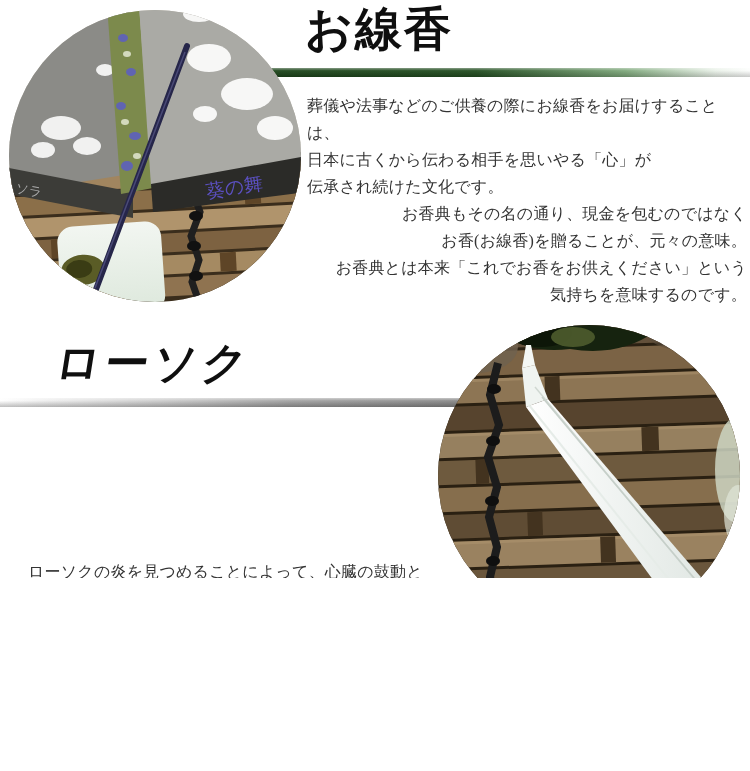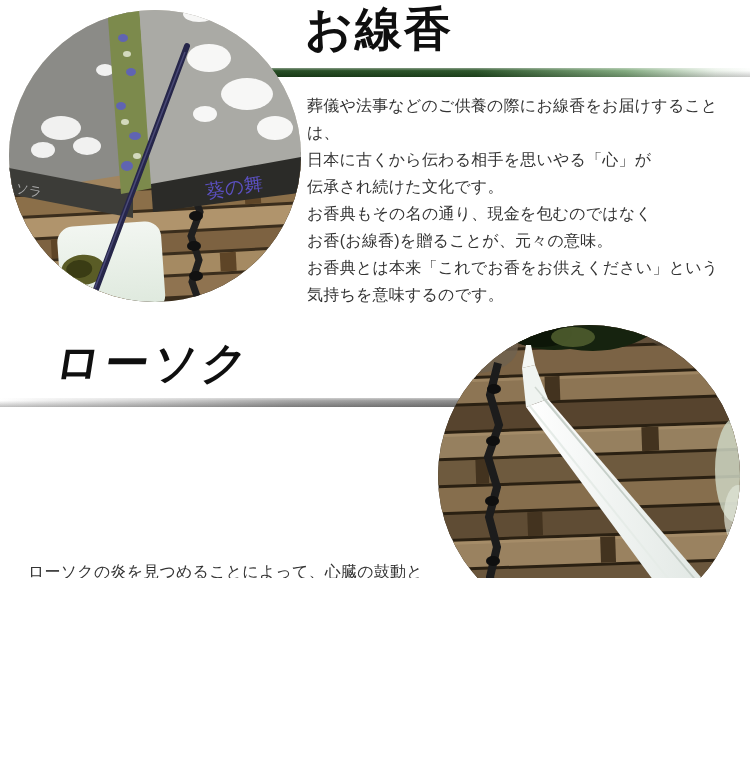--- a/index.html
+++ b/index.html
@@ -36,26 +36,26 @@
   }
   .photo-circle {
     position:absolute; border-radius:50%; overflow:hidden; z-index:2;
   }
   .photo-1 { left:9px;  top:10px;  width:292px; height:292px; }
   .photo-2 { left:438px; top:325px; width:302px; height:302px; }
   .photo-circle svg { display:block; width:100%; height:100%; }
   .para {
     position:absolute;
     font-size:16px; line-height:27px; color:#333333;
-    white-space:pre-line; letter-spacing:0.2px;
+    white-space:pre-line; letter-spacing:0.2px;font-family:Liberation Serif, serif;
   }
   .text-right { left:307px; width:440px; }
   .text-left  { left:28px;  width:500px; }
   .p-in-1 { top:92px; }
-  .p-in-2 { top:200px; }
+  .p-in-2 { top:200px;text-align:right; }
   .p-ca-1 { top:426px; }
   .p-ca-2 { top:558px; }
   .p-ca-3 { top:663px; }
 </style>
 </head>
 <body>
 
 <div class="page">
 
   <h1 class="section-title title-incense">お線香</h1>

